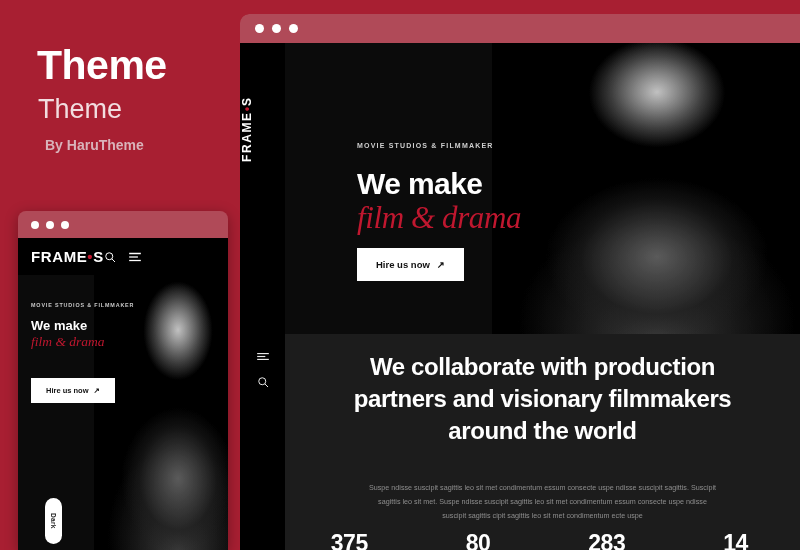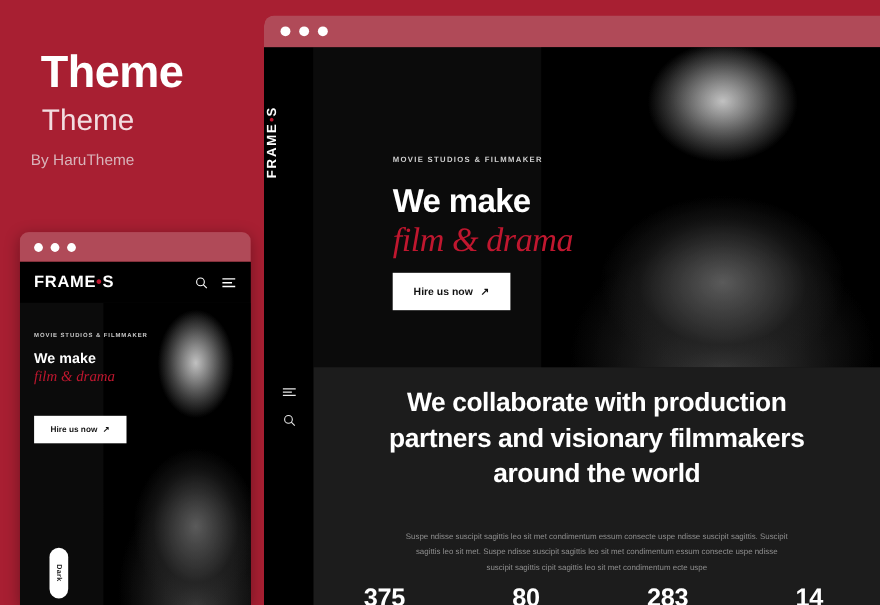--- a/index.html
+++ b/index.html
@@ -36,23 +36,23 @@
   .promo-sub {
     position: absolute;
     left: 38px; top: 96px;
     font-size: 27px;
     font-weight: 300;
     color: #f2dde0;
     line-height: 1;
   }
   .promo-by {
     position: absolute;
-    left: 28px; top: 138px;
+    left: 45px; top: 138px;
     font-size: 14px;
-    font-weight: 400;
+    font-weight: 700;
     color: #d9b3ba;
     line-height: 1;
   }
 
   
   .mini {
     position: absolute;
     left: 18px; top: 211px;
     width: 210px;
     height: 339px;
@@ -74,21 +74,20 @@
     position: relative;
     height: 312px;
     background: #000000;
     overflow: hidden;
   }
   .mini-nav {
     position: relative;
     height: 37px;
     display: flex;
     align-items: center;
-    justify-content: space-between;
     padding: 0 13px 0 13px;
     background: #000;
     z-index: 3;
   }
   .mini-logo {
     font-size: 15px;
     font-weight: bold;
     color: #ffffff;
     letter-spacing: 0.6px;
   }

